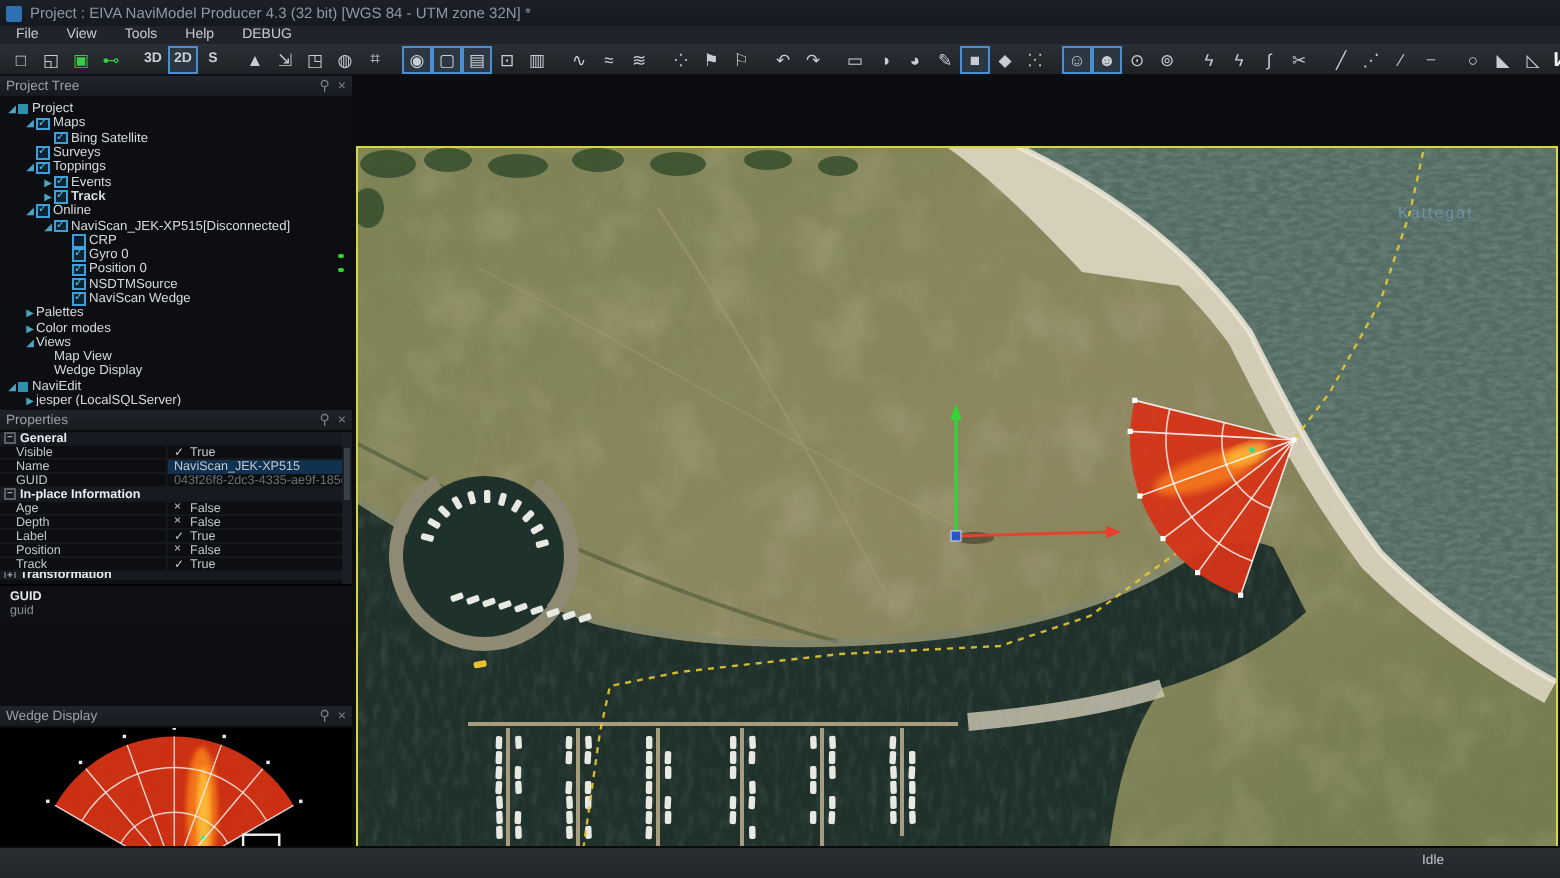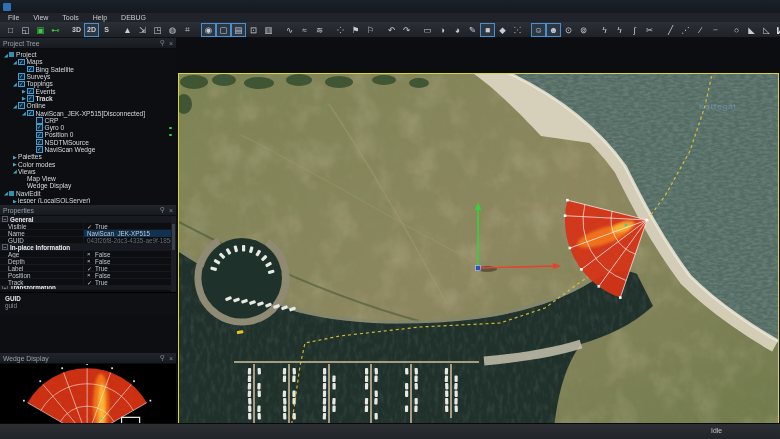--- a/index.html
+++ b/index.html
@@ -81,20 +81,21 @@
   .statusbar { position:absolute; left:0; top:423px; width:780px; height:16px;
     background:linear-gradient(#2b2e33,#222529); border-top:1px solid #0a0a0a;
     font-size:6.8px; color:#c0c6cd; }
   .statusbar .idle { position:absolute; right:58px; top:3px; }
 </style>
 </head>
 <body>
 
 <div class="titlebar">
   <div class="appicon"></div>
+  <span>Project : EIVA NaviModel Producer 4.3 (32 bit) [WGS 84 - UTM zone 32N] *</span>
 </div>
 
 <div class="menubar">
   <span>File</span>
   <span>View</span>
   <span>Tools</span>
   <span>Help</span>
   <span>DEBUG</span>
 </div>
 

